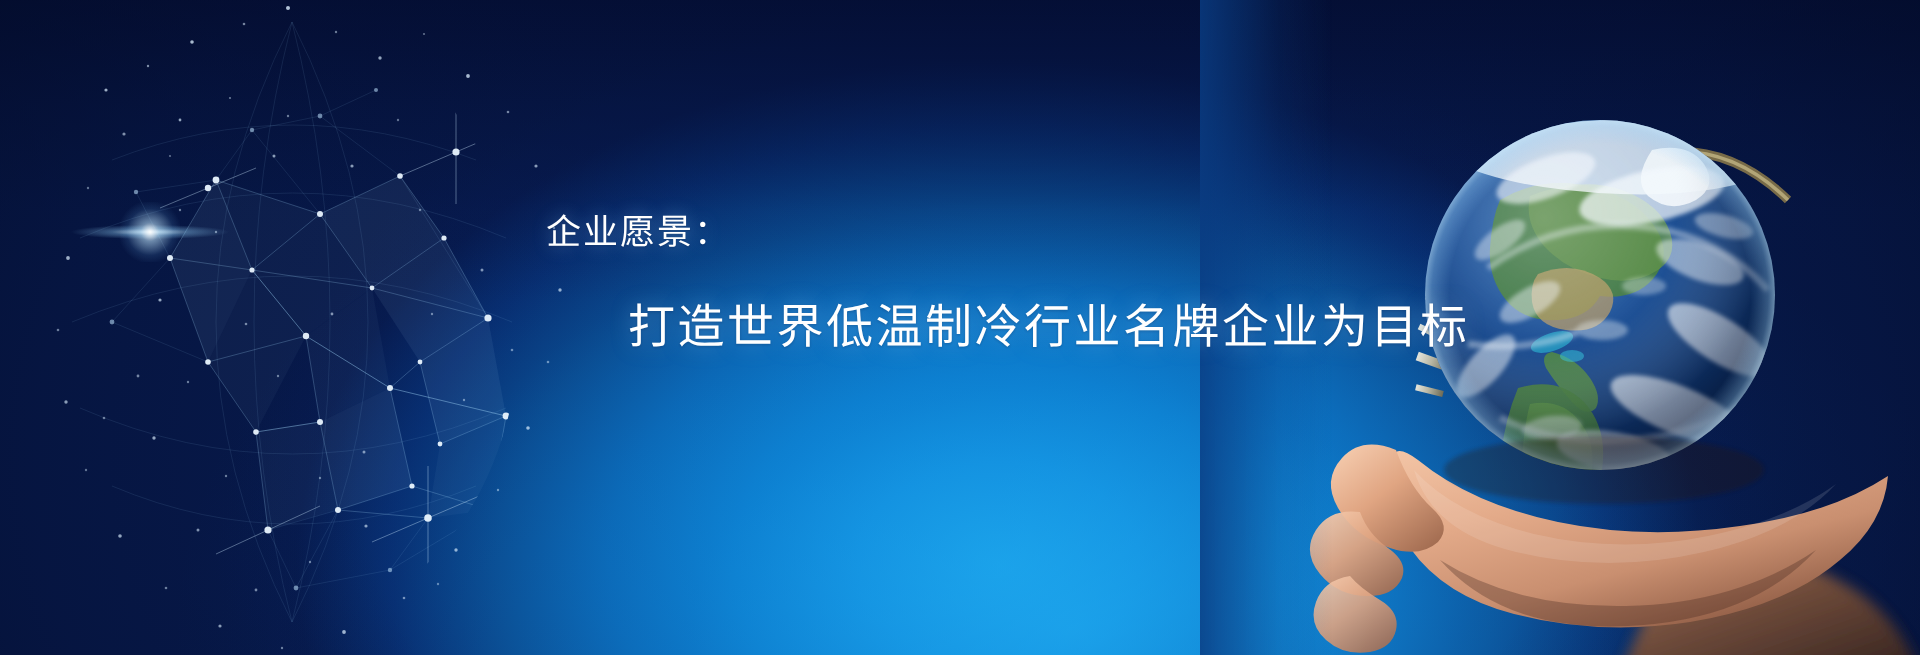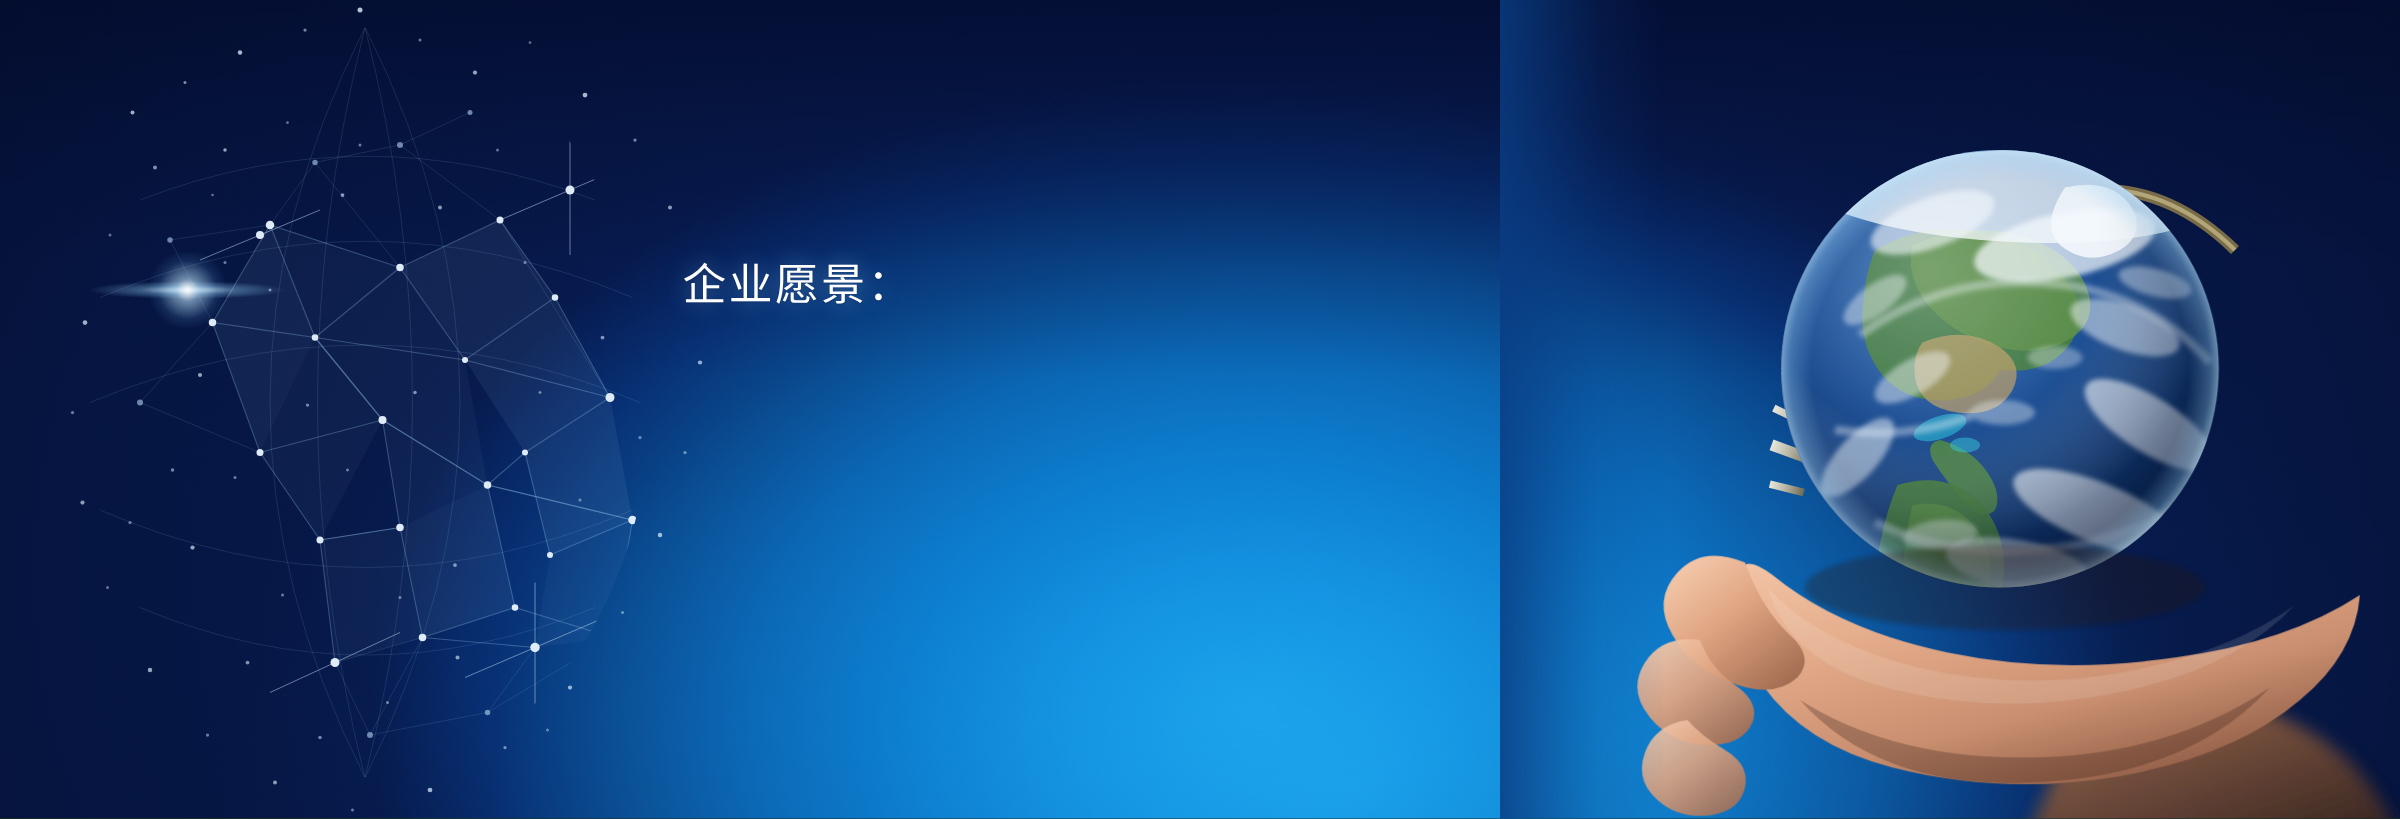--- a/index.html
+++ b/index.html
@@ -7,22 +7,22 @@
     margin: 0;
     padding: 0;
     background: #000;
   }
 
   .banner {
     position: relative;
     width: 1920px;
     height: 655px;
     overflow: hidden;
-    font-family: Liberation Mono, monospace;
-    background: #4d7c0f;
+    font-family: Liberation Sans, sans-serif;
+    background: #701a75;
     user-select: none;
   }
 
   
   .bg-base {
     position: absolute;
     inset: 0;
     background: #07194a;
   }
   .bg-glow {
@@ -556,15 +556,16 @@
           <stop offset="0%" stop-color="rgba(10,60,130,0.85)"></stop>
           <stop offset="60%" stop-color="rgba(10,60,130,0.22)"></stop>
           <stop offset="100%" stop-color="rgba(10,60,130,0)"></stop>
         </linearGradient>
       </defs>
     </svg>
   </div>
 
   <div class="text-block">
     <div class="subtitle">企业愿景：</div>
+    <div class="headline">打造世界低温制冷行业名牌企业为目标</div>
   </div>
 
 </div>
 
 </body></html>

